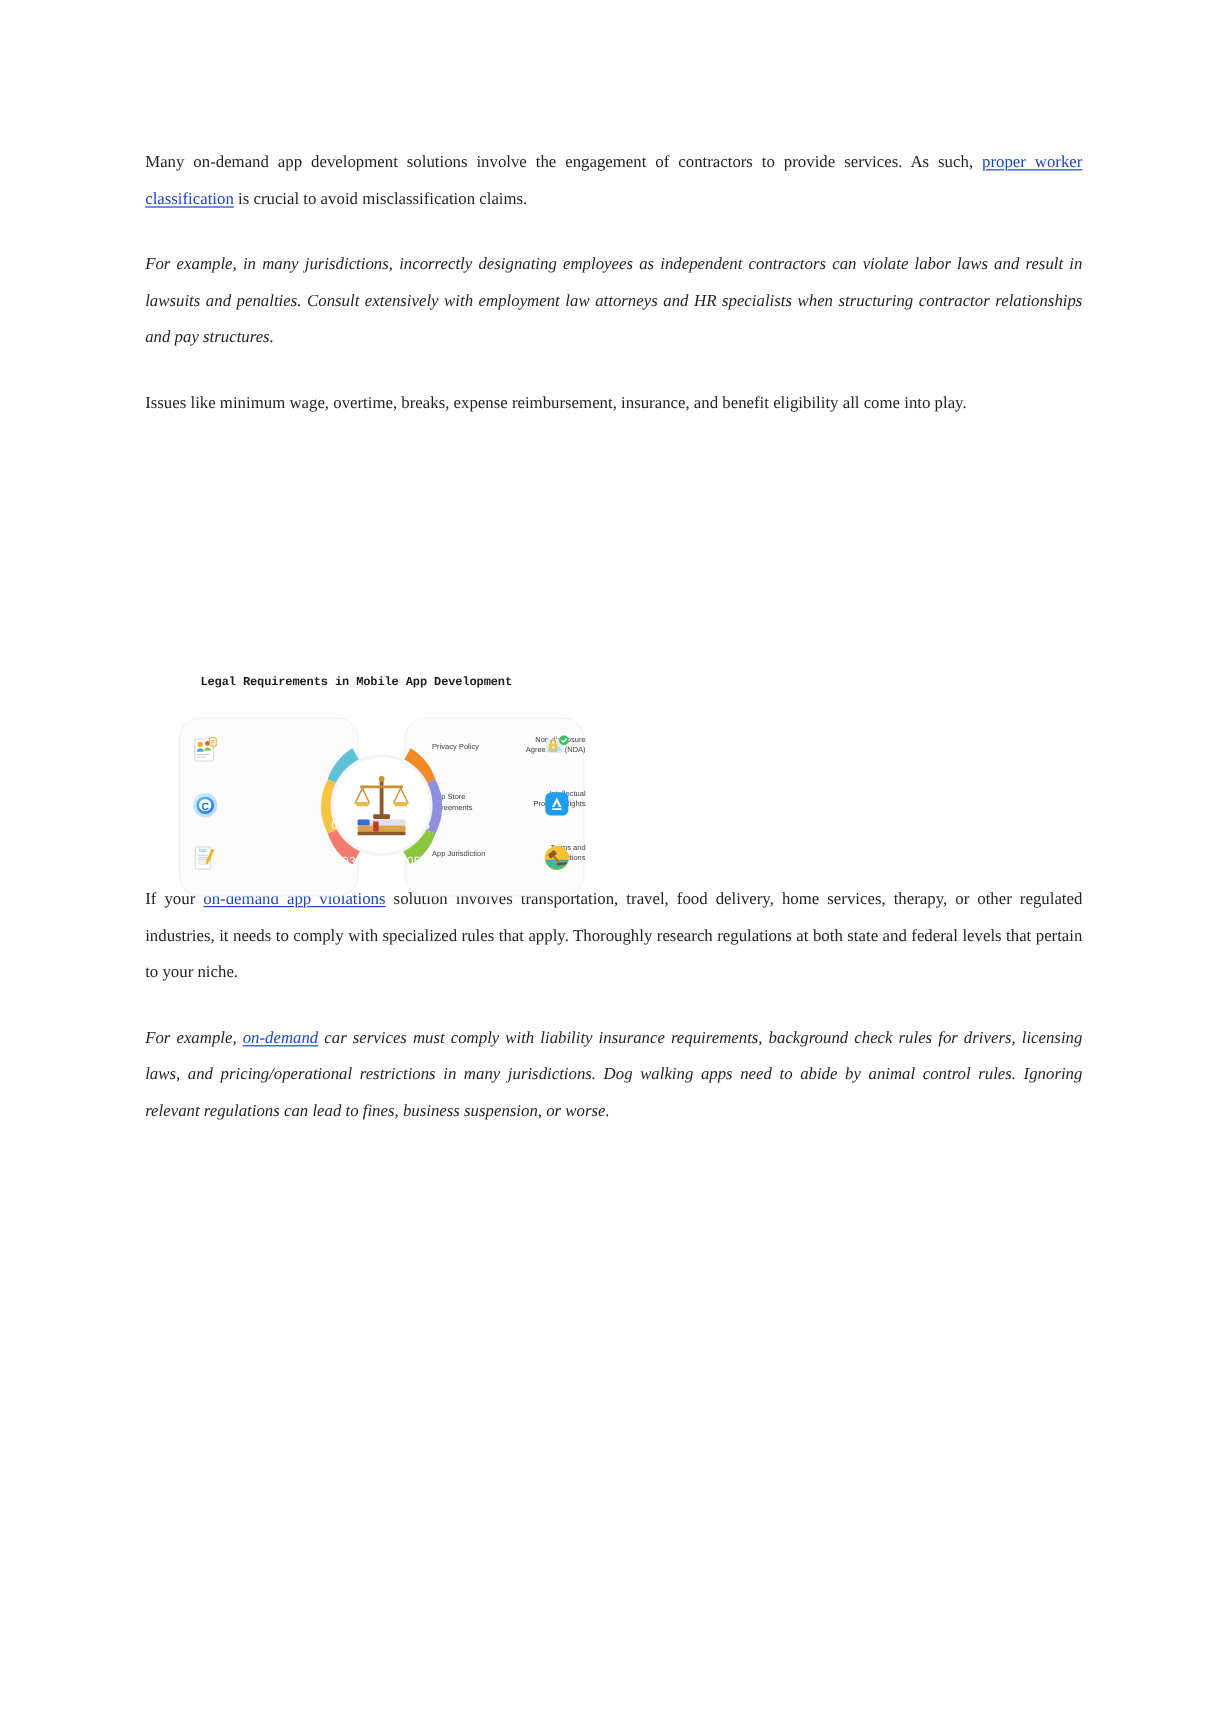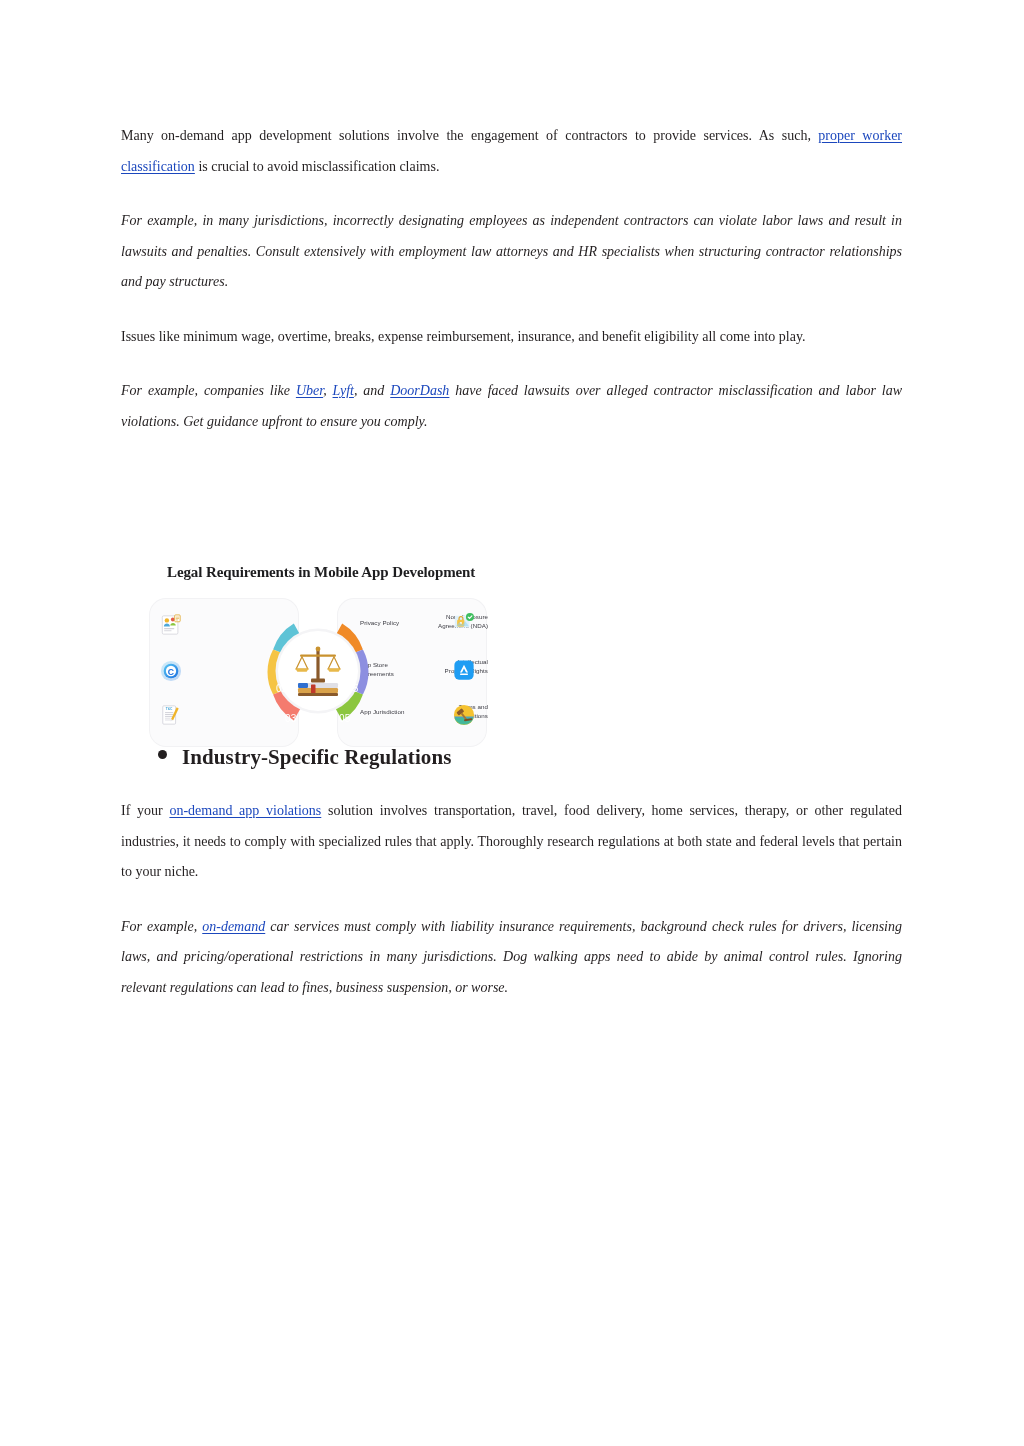--- a/index.html
+++ b/index.html
@@ -73,24 +73,24 @@
     left: 148px;
     top: 552px;
     width: 340px;
     height: 210px;
   }
   .fig-title {
     position: absolute;
     left: 19px;
     top: 12px;
     width: 306px;
-    text-align: right;
-    font-family: Liberation Serif, serif;
+    text-align: left;
+    font-family: Liberation Mono, monospace;
     font-weight: bold;
-    font-size: 15px;
+    font-size: 10px;
     letter-spacing: -0.1px;
     color: #1d1d1f;
     white-space: nowrap;
   }
   .panel {
     position: absolute;
     top: 47px;
     height: 147px;
     background: #fbfbfc;
     border-radius: 16px;
@@ -152,21 +152,20 @@
 <div class="page">
 
   <div style="height:121px"></div>
 
   <p class="body-text" id="p1">Many on-demand app development solutions involve the engagement of contractors to provide services. As such, <a class="doclink" href="#">proper worker classification</a> is crucial to avoid misclassification claims.</p>
   <div class="gap-24"></div>
   <p class="body-text italic" id="p2">For example, in many jurisdictions, incorrectly designating employees as independent contractors can violate labor laws and result in lawsuits and penalties. Consult extensively with employment law attorneys and HR specialists when structuring contractor relationships and pay structures.</p>
   <div class="gap-24"></div>
   <p class="body-text" id="p3">Issues like minimum wage, overtime, breaks, expense reimbursement, insurance, and benefit eligibility all come into play.</p>
   <div class="gap-24"></div>
-  <p class="body-text italic" id="p4">For example, companies like <a class="doclink" href="#">Uber</a>, <a class="doclink" href="#">Lyft</a>, and <a class="doclink" href="#">DoorDash</a> have faced lawsuits over alleged contractor misclassification and labor law violations. Get guidance upfront to ensure you comply.</p>
 
   <div style="height:308px"></div>
 
   <div class="bullet-row">
     <span class="bullet-dot"></span>
     <span class="bullet-label">Industry-Specific Regulations</span>
   </div>
 
   <div class="gap-26"></div>
   <p class="body-text" id="p5">If your <a class="doclink" href="#">on-demand app violations</a> solution involves transportation, travel, food delivery, home services, therapy, or other regulated industries, it needs to comply with specialized rules that apply. Thoroughly research regulations at both state and federal levels that pertain to your niche.</p>

